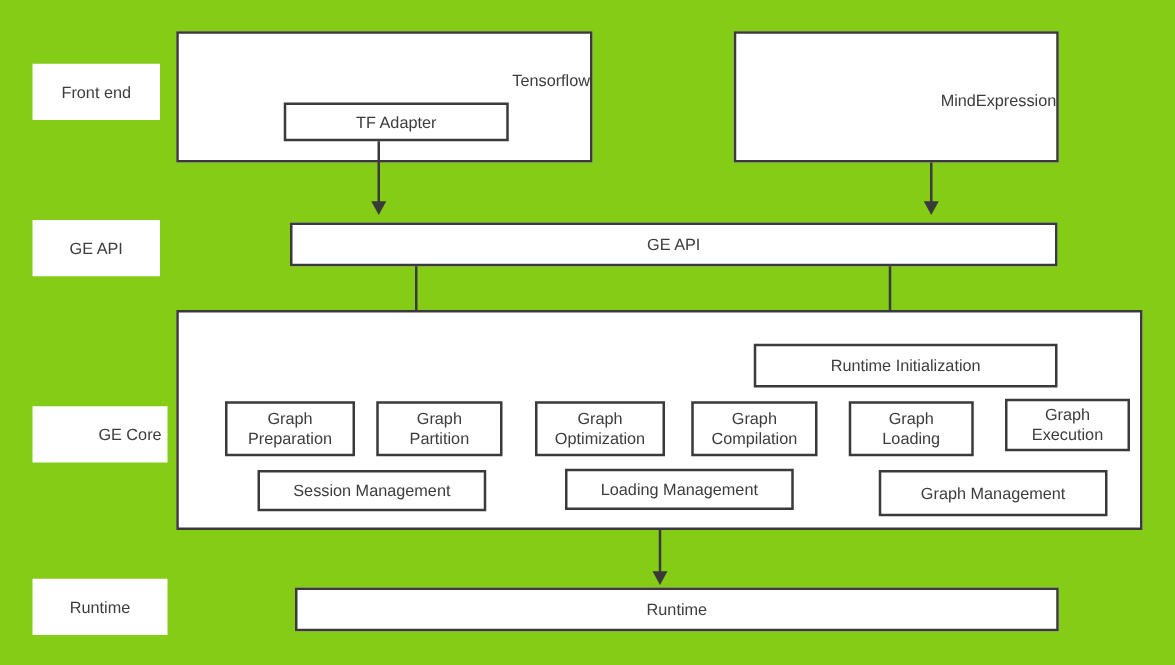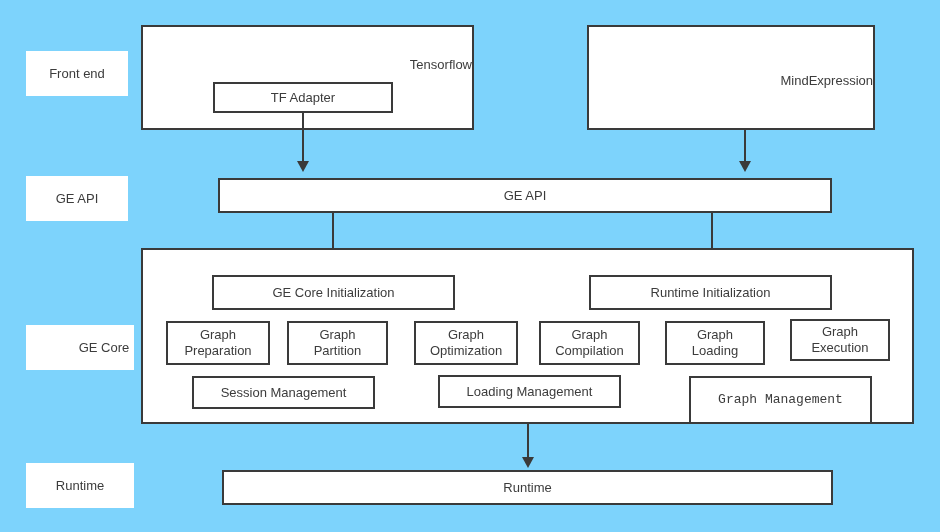--- a/index.html
+++ b/index.html
@@ -5,21 +5,21 @@
 <style>
   html,body{margin:0;padding:0;background:#000;}
   body{
     font-family:"Liberation Sans","DejaVu Sans",sans-serif;
     -webkit-font-smoothing:antialiased;
   }
   #canvas{
     position:relative;
     width:940px;
     height:532px;
-    background:#7dd3fc;
+    background:#84cc16;
     overflow:hidden;
   }
   
   .box{
     position:absolute;
     box-sizing:border-box;
     background:#ffffff;
     color:#3c3c3c;
     display:flex;
     align-items:center;
@@ -28,20 +28,21 @@
     line-height:1.22;
     white-space:pre-line;
   }
   .plain{            
     border:none;
     font-size:13px;
   }
   .bordered{
     border:2px solid #3a3a3a;
     font-size:13px;
+    margin-left:14px;
   }
   .container-box{
     border:2px solid #3a3a3a;
     background:#ffffff;
     align-items:flex-start;
     justify-content:center;
   }
   .container-title{
     position:absolute;
     left:16px;right:0;
@@ -76,58 +77,57 @@
   <div class="box plain" style="left:26px;top:325px;width:108px;height:45px;padding-left:48px;">GE Core</div>
 
   <div class="box plain" style="left:26px;top:463px;width:108px;height:45px;">Runtime</div>
 
   <div class="container-box" style="position:absolute;left:141px;top:25px;width:333px;height:105px;box-sizing:border-box;">
     <div class="container-title" style="top:30px;">Tensorflow</div>
   </div>
 
   <div class="box bordered" style="left:213px;top:82px;width:180px;height:31px;">TF Adapter</div>
 
-  <div class="container-box" style="position:absolute;left:587px;top:25px;width:288px;height:105px;box-sizing:border-box;padding-left:26px;">
+  <div class="container-box" style="position:absolute;left:587px;top:25px;width:260px;height:105px;box-sizing:border-box;padding-left:26px;">
     <div class="container-title" style="top:46px;">MindExpression</div>
   </div>
 
   <div class="vline" style="left:302px;top:113px;height:50px;"></div>
   <div class="arrowhead" style="left:297px;top:161px;"></div>
 
   <div class="vline" style="left:744px;top:130px;height:33px;"></div>
   <div class="arrowhead" style="left:739px;top:161px;"></div>
 
   <div class="box bordered" style="left:218px;top:178px;width:614px;height:35px;">GE API</div>
 
   <div class="vline" style="left:332px;top:213px;height:50px;"></div>
   <div class="arrowhead" style="left:327px;top:261px;"></div>
 
   <div class="vline" style="left:711px;top:213px;height:50px;"></div>
   <div class="arrowhead" style="left:706px;top:261px;"></div>
 
   <div class="container-box" style="position:absolute;left:141px;top:248px;width:773px;height:176px;box-sizing:border-box;"></div>
 
-  <div class="box bordered" style="left:212px;top:275px;width:243px;height:35px;">GE Core Initialization</div>
   <div class="box bordered" style="left:589px;top:275px;width:243px;height:35px;">Runtime Initialization</div>
 
   <div class="box bordered" style="left:166px;top:321px;width:104px;height:44px;">Graph
 Preparation</div>
   <div class="box bordered" style="left:287px;top:321px;width:101px;height:44px;">Graph
 Partition</div>
   <div class="box bordered" style="left:414px;top:321px;width:104px;height:44px;">Graph
 Optimization</div>
   <div class="box bordered" style="left:539px;top:321px;width:101px;height:44px;">Graph
 Compilation</div>
   <div class="box bordered" style="left:665px;top:321px;width:100px;height:44px;">Graph
 Loading</div>
   <div class="box bordered" style="left:790px;top:319px;width:100px;height:42px;">Graph
 Execution</div>
 
   <div class="box bordered" style="left:192px;top:376px;width:183px;height:33px;">Session Management</div>
   <div class="box bordered" style="left:438px;top:375px;width:183px;height:33px;">Loading Management</div>
-  <div class="box bordered" style="left:689px;top:376px;width:183px;height:48px;font-family:Liberation Mono, monospace;">Graph Management</div>
+  <div class="box bordered" style="left:689px;top:376px;width:183px;height:37px;">Graph Management</div>
 
   <div class="vline" style="left:527px;top:424px;height:35px;"></div>
   <div class="arrowhead" style="left:522px;top:457px;"></div>
 
   <div class="box bordered" style="left:222px;top:470px;width:611px;height:35px;">Runtime</div>
 
 </div>
 
 </body></html>

